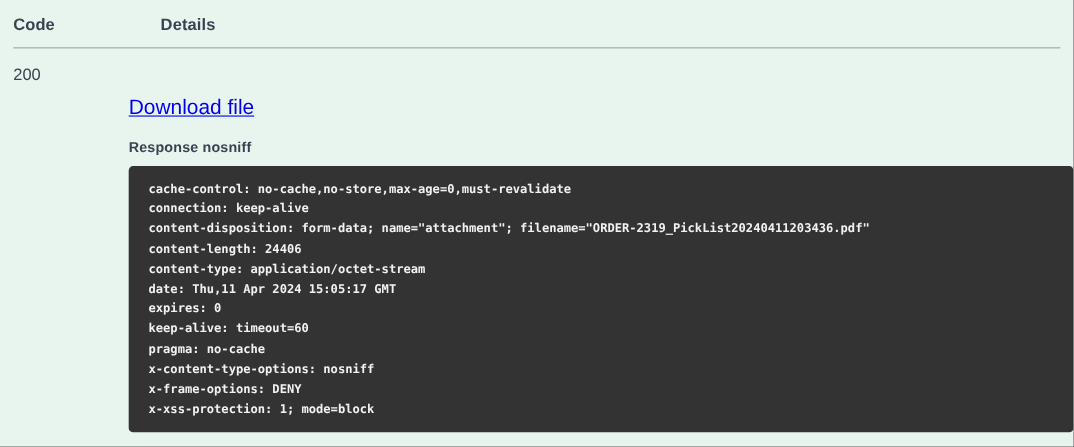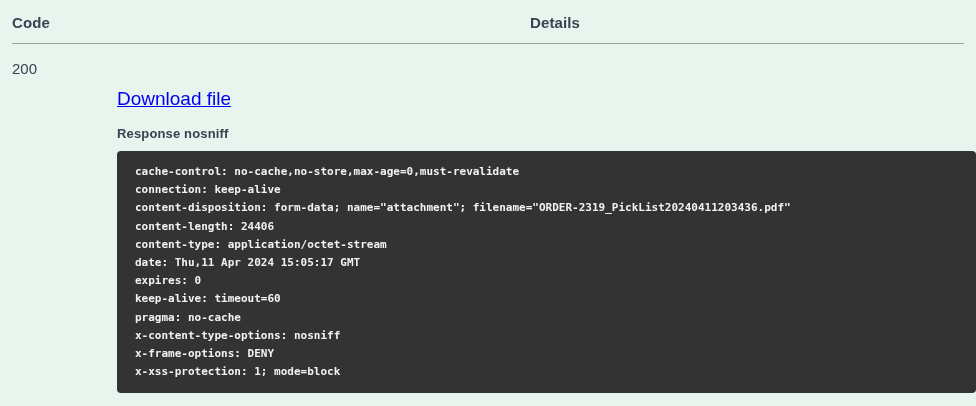--- a/index.html
+++ b/index.html
@@ -27,21 +27,20 @@
     padding: 14px 12px 0 12px;
     box-sizing: border-box;
     gap: 29px;
   }
   .col-code {
     width: 105px;
     flex: 0 0 105px;
   }
   .col-details {
     flex: 1 1 auto;
-    text-align: center;
   }
   .th {
     font-size: 15px;
     font-weight: bold;
     color: #3b4151;
     line-height: 18px;
     letter-spacing: 0.1px;
   }
 
   .head-divider {

